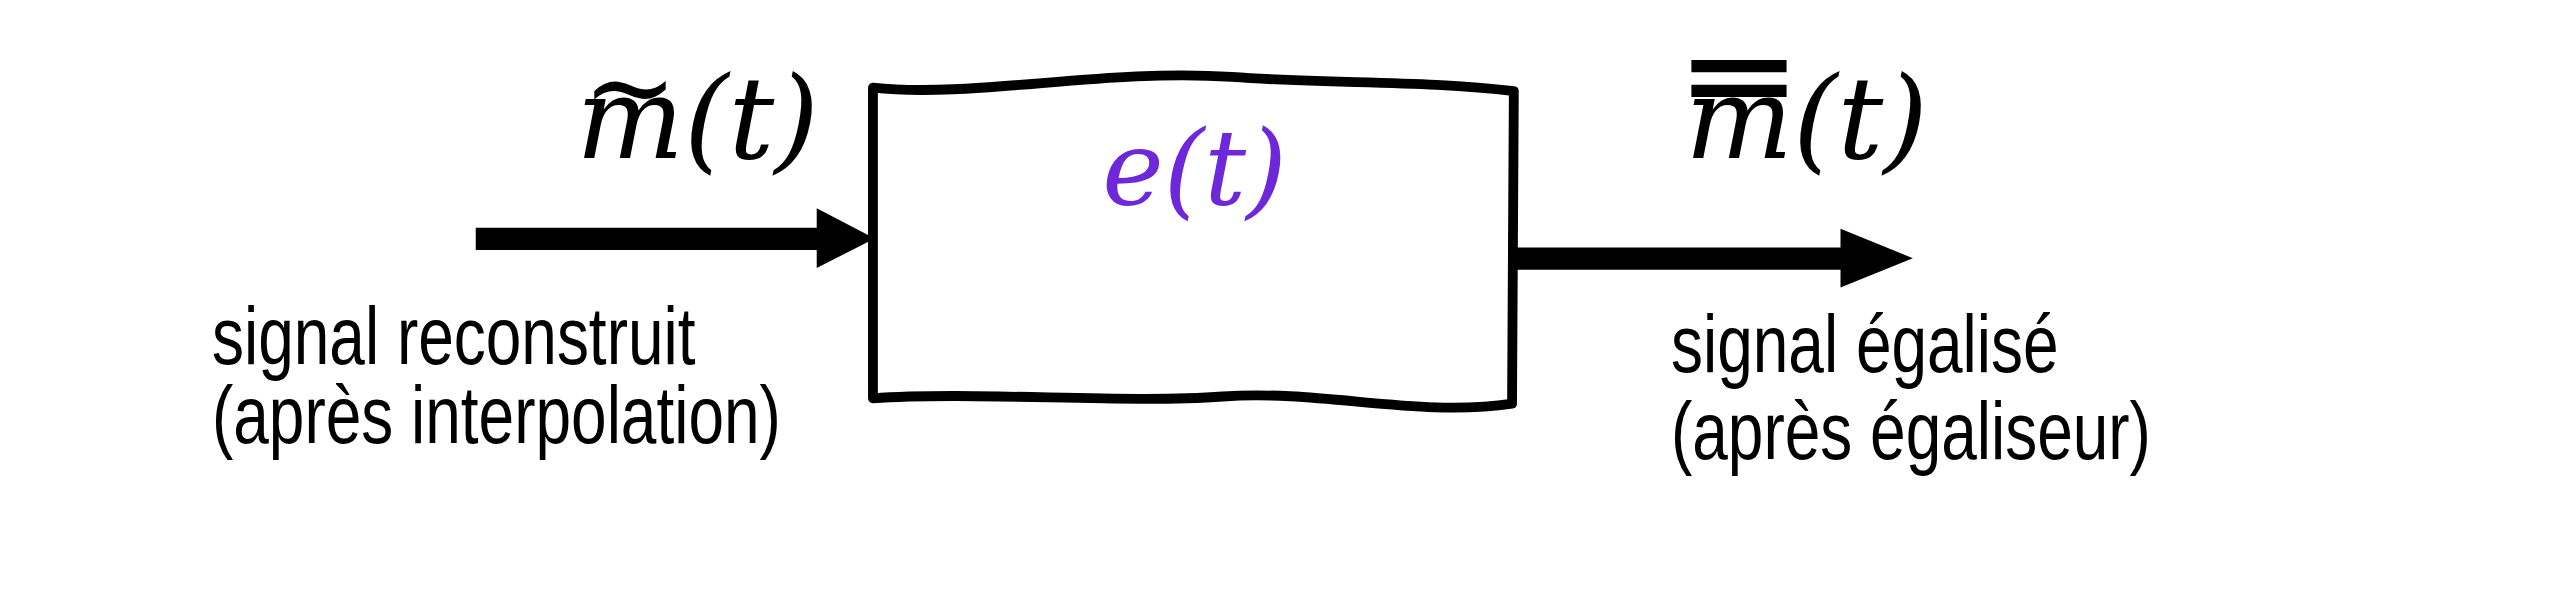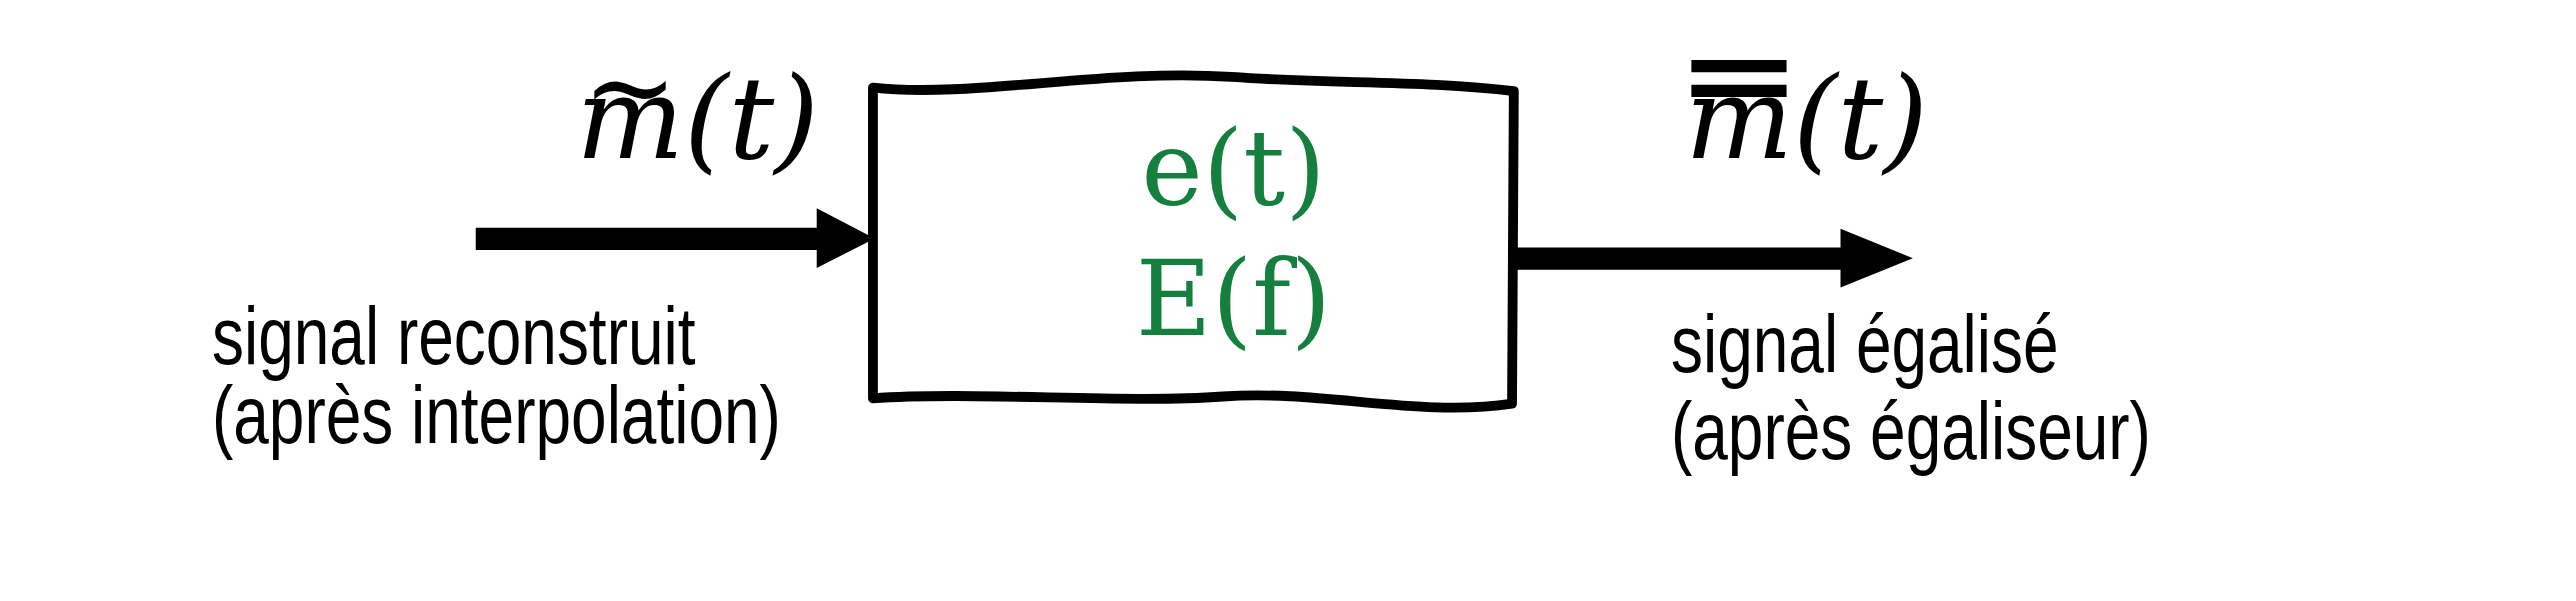--- a/index.html
+++ b/index.html
@@ -52,27 +52,28 @@
   .accent.dbar {
     top: -0.37em;
     font-size: 0.92em;
     font-weight: bold;
     font-style: normal;
     transform: translateX(-50%) scaleX(1.45) scaleY(1.05);
   }
   
   .block-math {
     position: absolute;
-    left: 896px;
+    left: 857px;
     width: 675px;
     text-align: center;
     font-family: "DejaVu Serif", serif;
+    font-style: italic;
     font-size: 104px;
     line-height: 1;
-    color: #15803d;
+    color: #6d28d9;
   }
   #block-line1 { top: 117px; }
   #block-line2 { top: 247px; }
   
   .caption {
     position: absolute;
     font-size: 82px;
     line-height: 1;
     white-space: nowrap;
     transform: scaleX(0.78);
@@ -113,21 +114,20 @@
     </span><span>(t)</span>
   </div>
 
   <div class="math-label" id="output-symbol">
     <span class="mwrap">
       <span class="accent dbar">=</span><span>m</span>
     </span><span>(t)</span>
   </div>
 
   <div class="block-math" id="block-line1">e(t)</div>
-  <div class="block-math" id="block-line2">E(f)</div>
 
   <div class="caption" id="input-caption">
     <div class="cap-line1">signal reconstruit</div>
     <div class="cap-line2">(après interpolation)</div>
   </div>
 
   <div class="caption" id="output-caption">
     <div class="cap-line1">signal égalisé</div>
     <div class="cap-line2">(après égaliseur)</div>
   </div>

